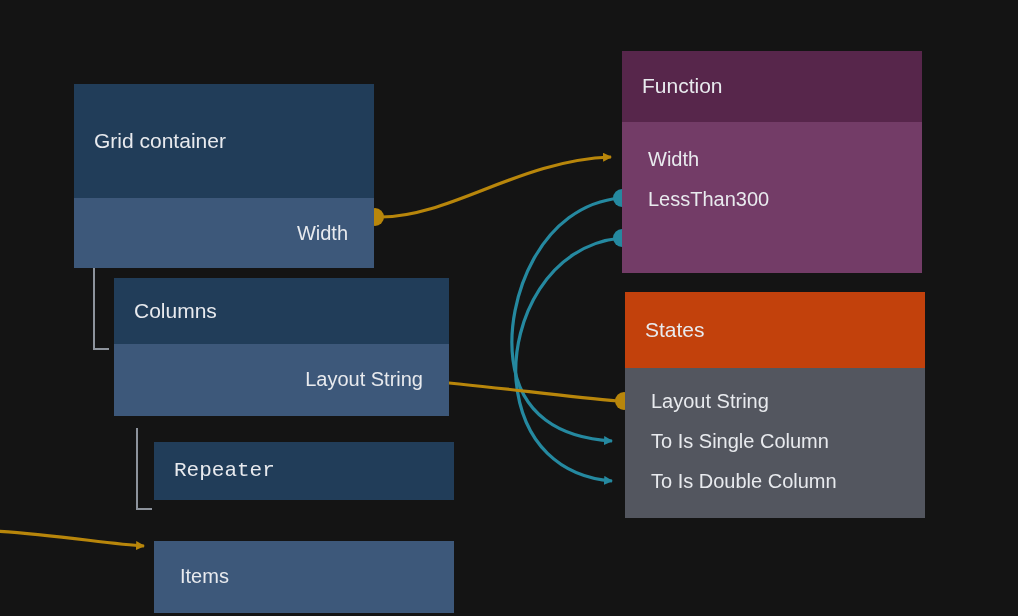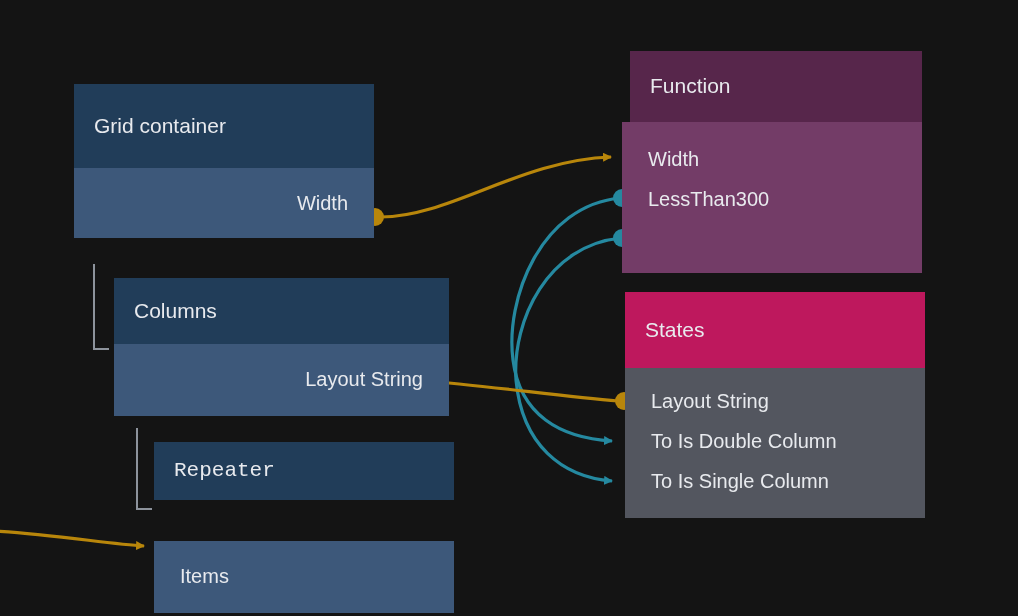--- a/index.html
+++ b/index.html
@@ -60,25 +60,25 @@
     white-space: nowrap;
   }
   .port-row.align-right { justify-content: flex-end; }
   .port-row.align-left  { justify-content: flex-start; }
 
   
   .node-blue .node-header { background: #213d59; }
   .node-blue .node-body   { background: #3d587a; }
 
   
-  .node-magenta .node-header { background: #57264b; margin-left: 8px; }
+  .node-magenta .node-header { background: #57264b; }
   .node-magenta .node-body   { background: #733c67; }
 
   
-  .node-grey .node-header { background: #be185d; }
+  .node-grey .node-header { background: #c2410c; }
   .node-grey .node-body   { background: #53565f; }
 
   .hier-bracket {
     position: absolute;
     box-sizing: border-box;
     border-left: 2px solid #8d939c;
     border-bottom: 2px solid #8d939c;
   }
 </style>
 </head>
@@ -112,21 +112,21 @@
     <circle cx="375" cy="217" r="9" fill="#b8860b"></circle>
     <circle cx="622" cy="198" r="9" fill="#2589a0"></circle>
     <circle cx="622" cy="238" r="9" fill="#2589a0"></circle>
     <circle cx="624" cy="401" r="9" fill="#b8860b"></circle>
   </svg>
 
   <div class="hier-bracket" style="left:93px; top:264px; width:16px; height:86px;"></div>
   <div class="hier-bracket" style="left:136px; top:428px; width:16px; height:82px;"></div>
 
   <div class="node node-blue" style="left:74px; top:84px; width:300px;">
-    <div class="node-header" style="height:84px;">
+    <div class="node-header" style="height:114px;">
       <div class="node-title">Grid container</div>
     </div>
     <div class="node-body" style="height:70px; padding-top:15px;">
       <div class="port-row align-right">
         <span>Width</span>
       </div>
     </div>
   </div>
 
   <div class="node node-blue" style="left:114px; top:278px; width:335px;">
@@ -167,21 +167,21 @@
 
   <div class="node node-grey" style="left:625px; top:292px; width:300px;">
     <div class="node-header" style="height:76px;">
       <div class="node-title">States</div>
     </div>
     <div class="node-body" style="height:150px; padding-top:13px;">
       <div class="port-row align-left">
         <span>Layout String</span>
       </div>
       <div class="port-row align-left">
-        <span>To Is Double Column</span>
+        <span>To Is Single Column</span>
       </div>
       <div class="port-row align-left">
-        <span>To Is Single Column</span>
+        <span>To Is Double Column</span>
       </div>
     </div>
   </div>
 
 </div>
 
 </body></html>

